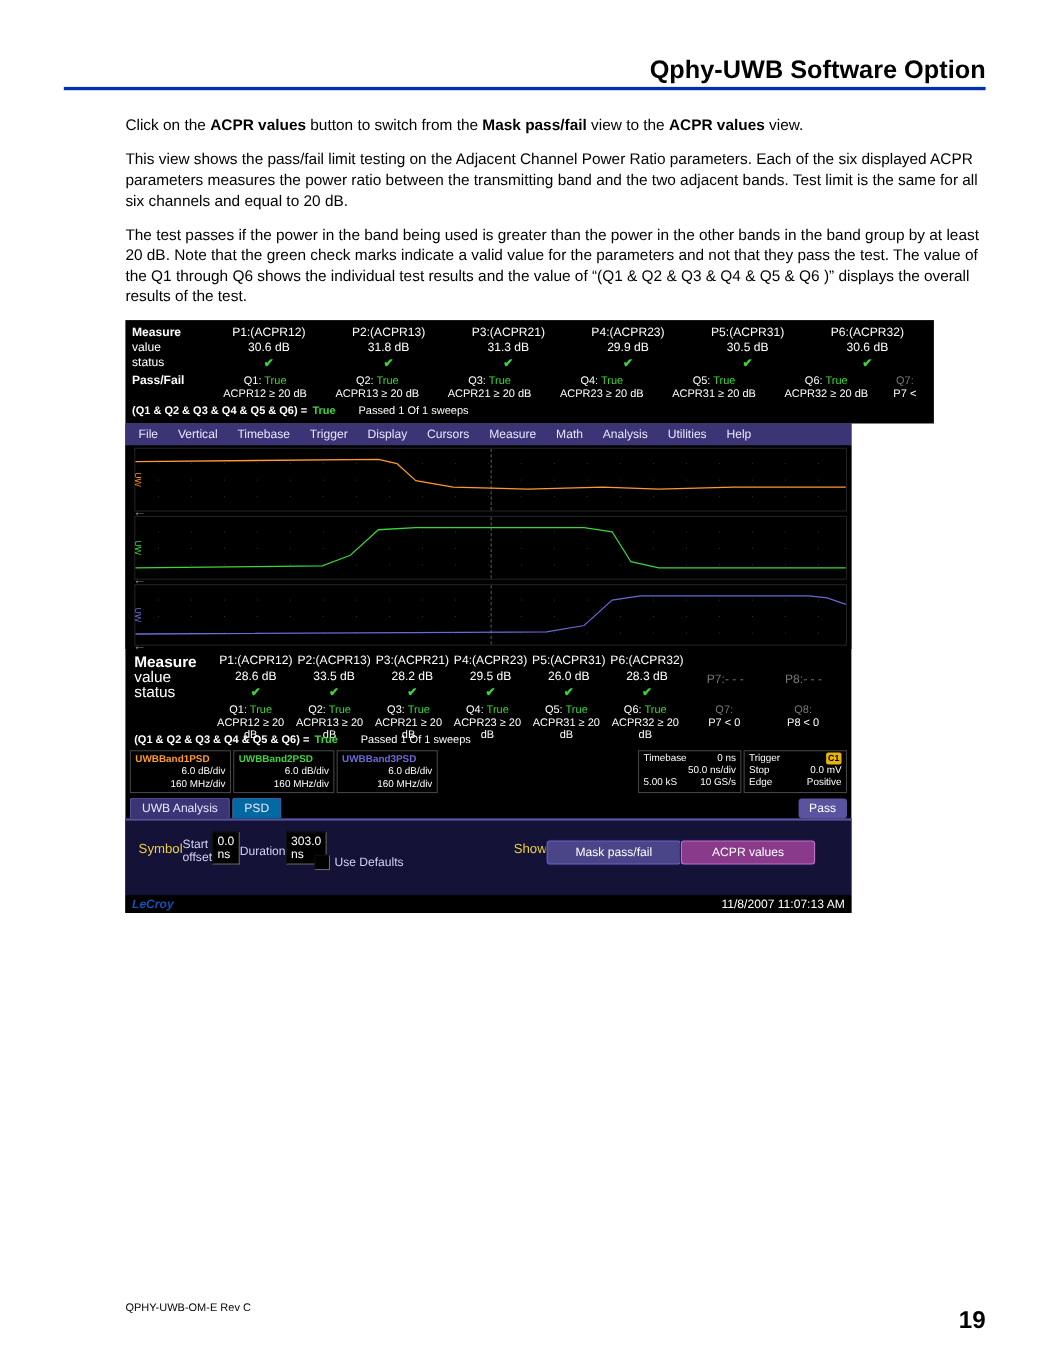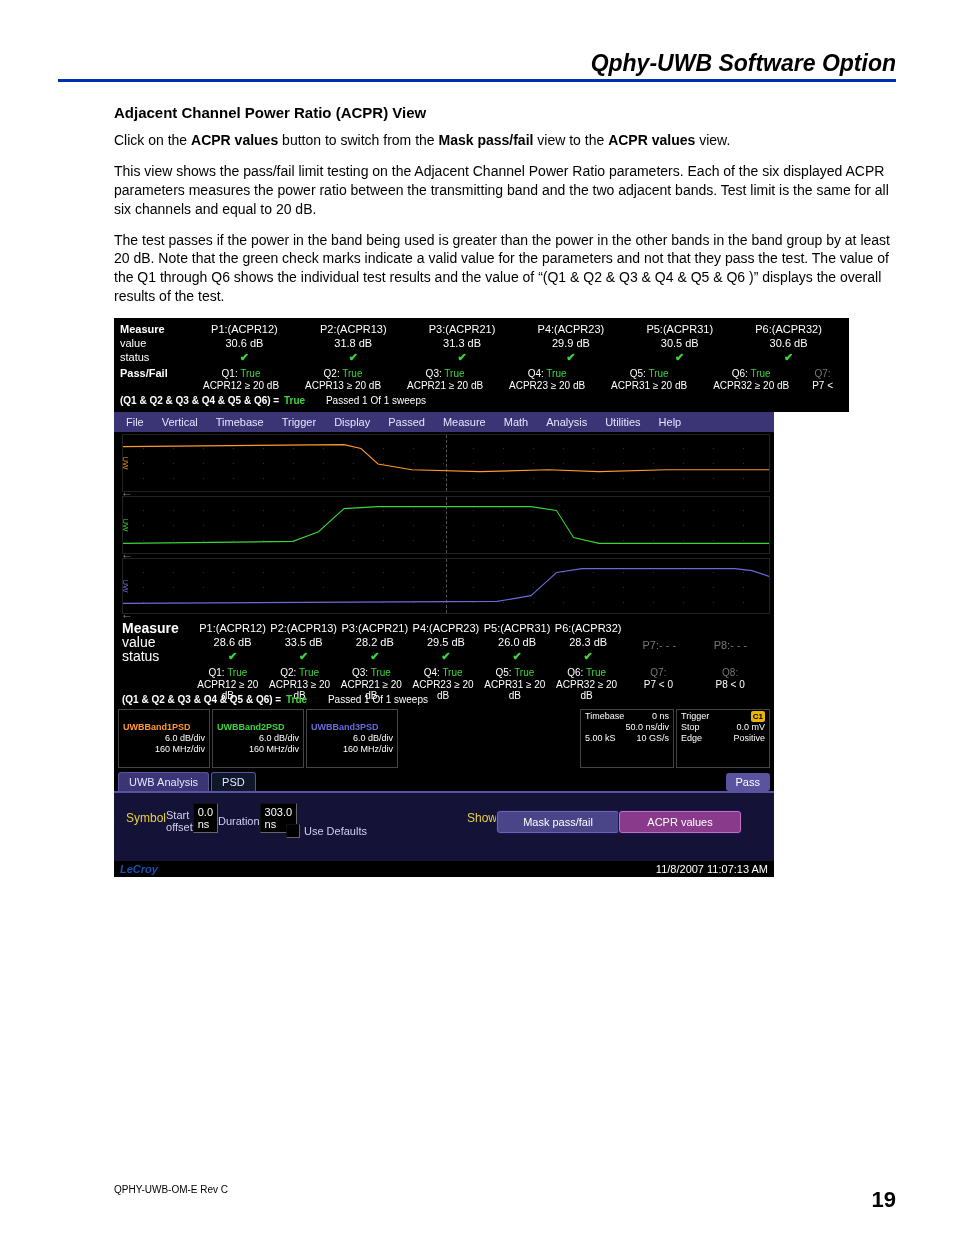--- a/index.html
+++ b/index.html
@@ -15,21 +15,20 @@
     height: 1235px;
     position: relative;
     box-sizing: border-box;
     padding: 50px 58px 40px 58px;
   }
   .header-title {
     text-align: right;
     font-size: 23px;
     font-weight: bold;
     padding-bottom: 2px;
-    font-style: italic;
   }
   .header-rule {
     height: 3px;
     background: #0030b0;
     margin-bottom: 22px;
   }
   .section-h {
     font-weight: bold;
     font-size: 15px;
     margin: 0 0 10px 56px;
@@ -141,21 +140,21 @@
   .p-dash { color: #777; margin-top: 34px; }
 
   .channel-strip {
     display: flex;
     gap: 2px;
     padding: 2px 4px;
     align-items: stretch;
   }
   .ch-box {
     border: 1px solid #444;
-    padding: 12px 4px;
+    padding: 2px 4px;
     font-size: 9px;
     line-height: 11px;
     width: 92px;
     box-sizing: border-box;
   }
   .ch-title { font-weight: bold; }
   .orange .ch-title { color: #ff9a2a; }
   .green  .ch-title { color: #3bd63b; }
   .blue   .ch-title { color: #6a6ada; }
   .ch-box .ch-v { color: #fff; text-align: right; }
@@ -190,21 +189,21 @@
   .tab {
     background: #3b3576;
     color: #e6e4ff;
     font-size: 11px;
     padding: 3px 10px;
     border: 1px solid #5a54a0;
     border-bottom: none;
     border-radius: 3px 3px 0 0;
   }
   .tab.active {
-    background: #0f172a;
+    background: #0369a1;
   }
   .close-btn {
     margin-left: auto;
     background: #5a54a0;
     color: #fff;
     font-size: 11px;
     padding: 3px 10px;
     border-radius: 3px;
   }
 
@@ -272,21 +271,20 @@
     font-weight: bold;
   }
 </style>
 </head>
 <body>
 
 <div class="page">
   <div class="header-title">Qphy-UWB Software Option</div>
   <div class="header-rule"></div>
 
-  <div class="section-h">Adjacent Channel Power Ratio (ACPR) View</div>
 
   <p class="body-p">
     <span>Click on the </span><span class="bold">ACPR values</span><span> button to switch from the </span><span class="bold">Mask pass/fail</span><span> view to the </span><span class="bold">ACPR values</span><span> view.</span>
   </p>
 
   <p class="body-p">This view shows the pass/fail limit testing on the Adjacent Channel Power Ratio parameters. Each of the six displayed ACPR parameters measures the power ratio between the transmitting band and the two adjacent bands. Test limit is the same for all six channels and equal to 20 dB.</p>
   <p class="body-p">The test passes if the power in the band being used is greater than the power in the other bands in the band group by at least 20 dB. Note that the green check marks indicate a valid value for the parameters and not that they pass the test. The value of the Q1 through Q6 shows the individual test results and the value of “(Q1 &amp; Q2 &amp; Q3 &amp; Q4 &amp; Q5 &amp; Q6 )” displays the overall results of the test.</p>
 
   <div class="mini-panel">
     <div class="meas-row">
@@ -344,21 +342,21 @@
   </div>
 
 
   <div class="scope">
     <div class="menu-bar">
       <span class="menu-item">File</span>
       <span class="menu-item">Vertical</span>
       <span class="menu-item">Timebase</span>
       <span class="menu-item">Trigger</span>
       <span class="menu-item">Display</span>
-      <span class="menu-item">Passed</span>
+      <span class="menu-item">Cursors</span>
       <span class="menu-item">Measure</span>
       <span class="menu-item">Math</span>
       <span class="menu-item">Analysis</span>
       <span class="menu-item">Utilities</span>
       <span class="menu-item">Help</span>
     </div>
 
     <div class="wave-area">
 
       <div class="wave-track" style="top:2px; height:58px;">

